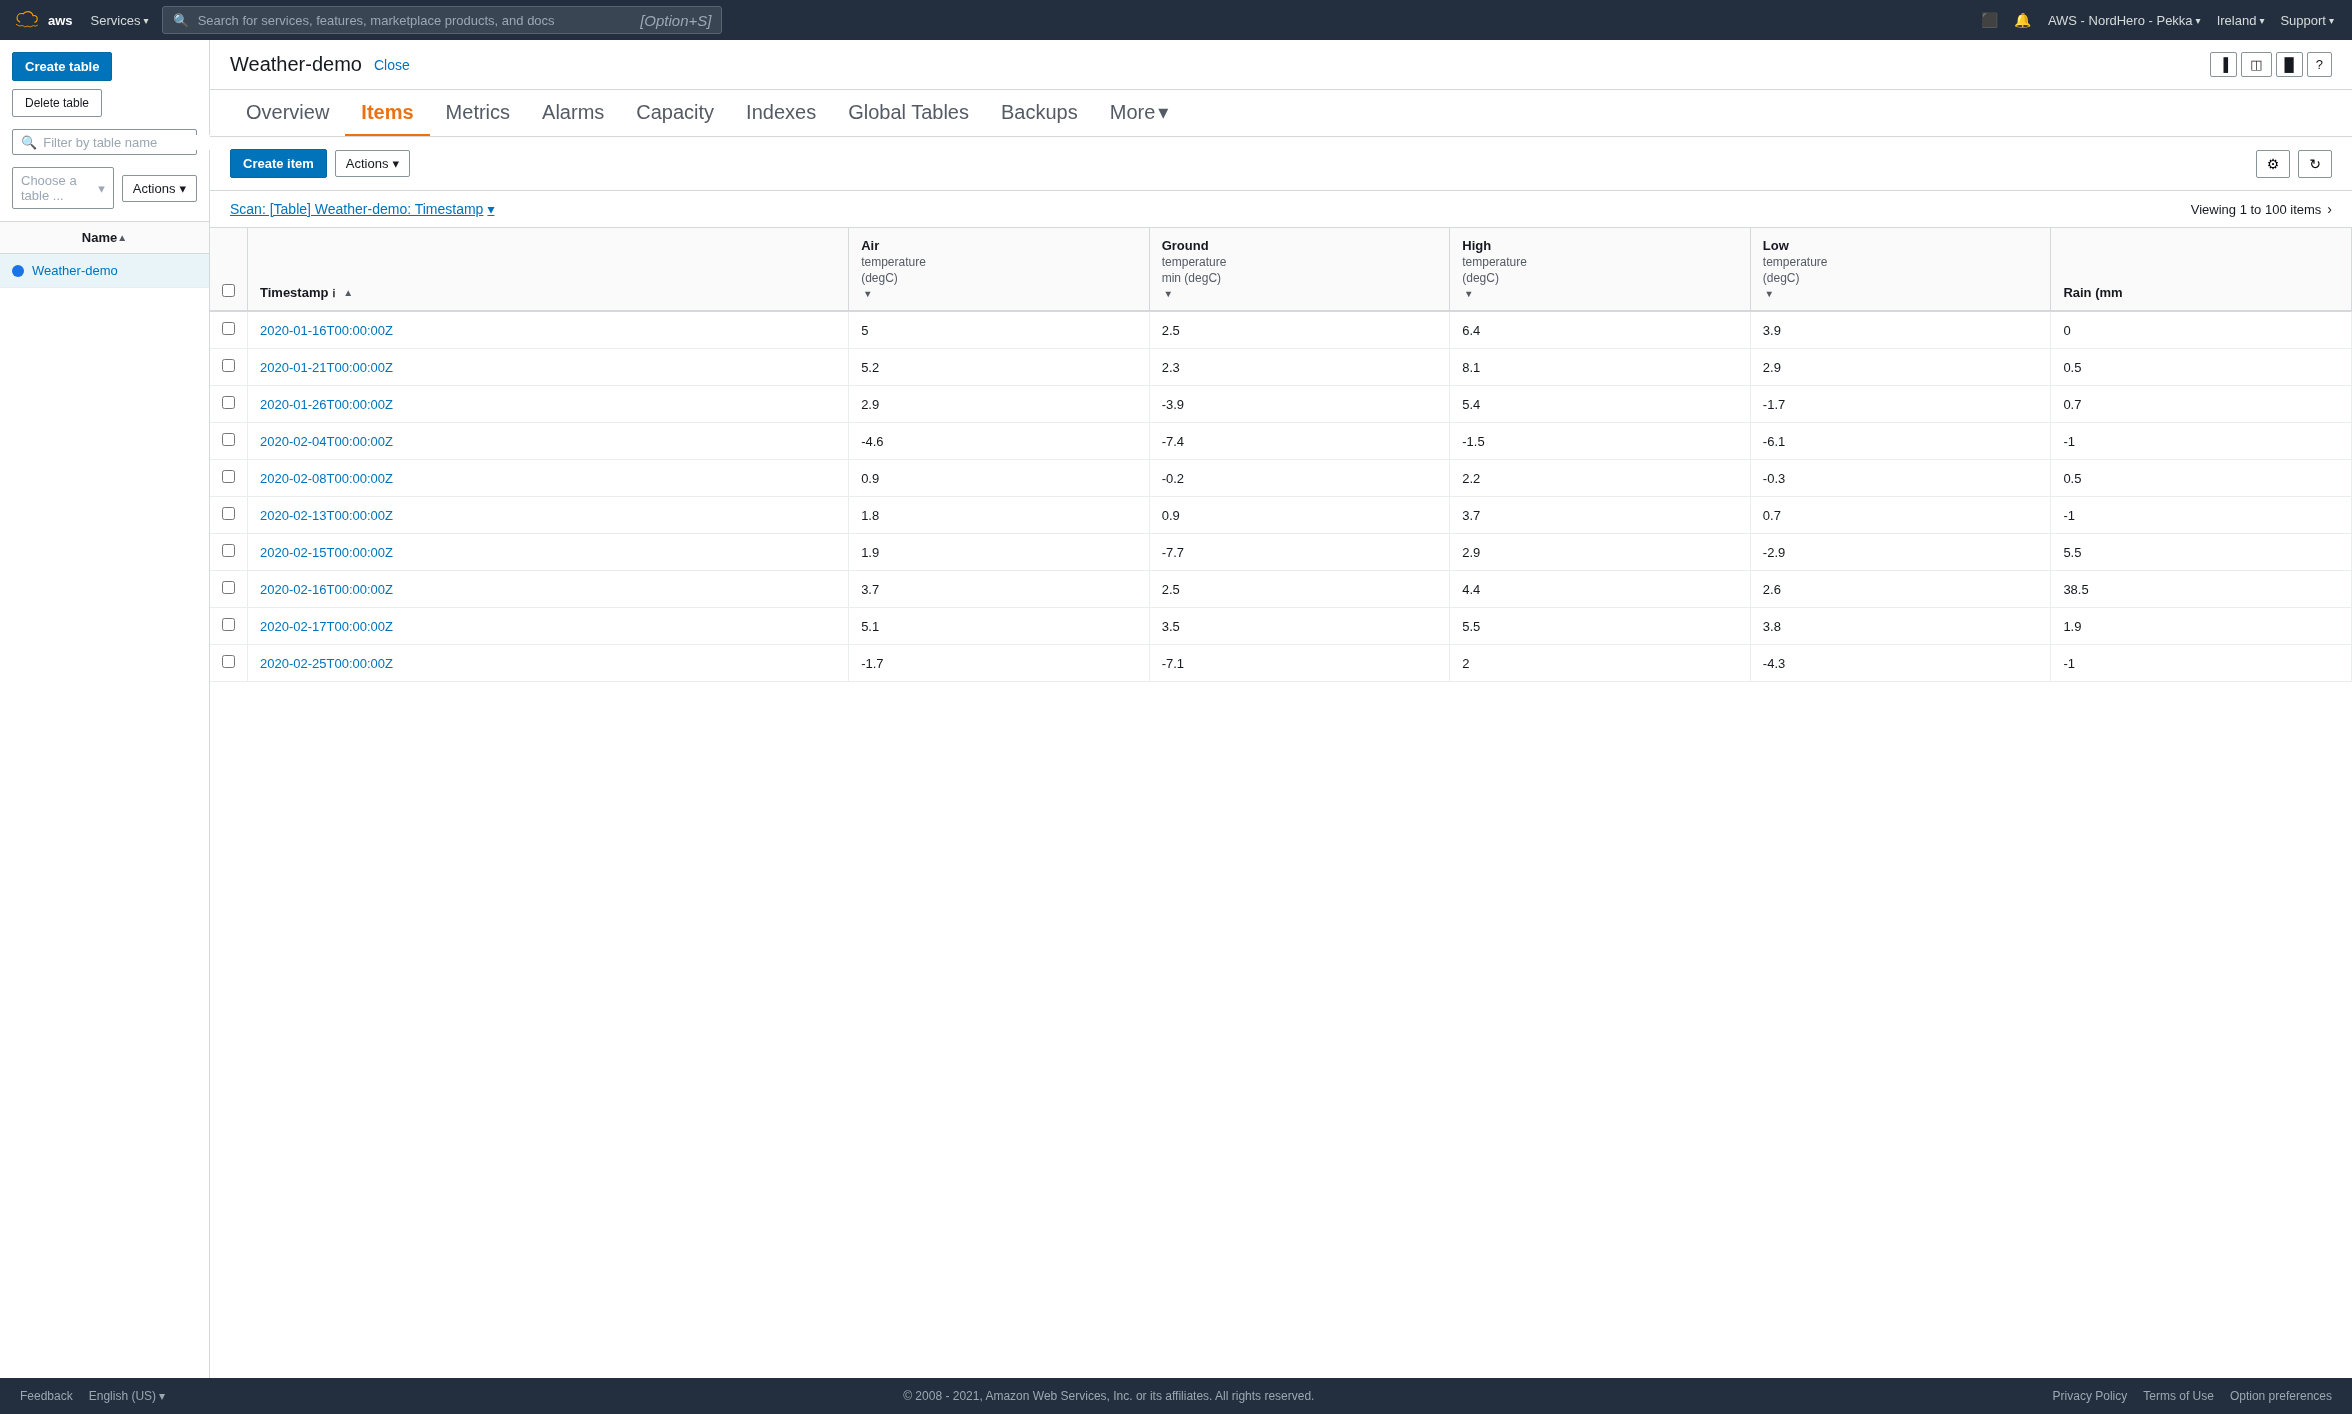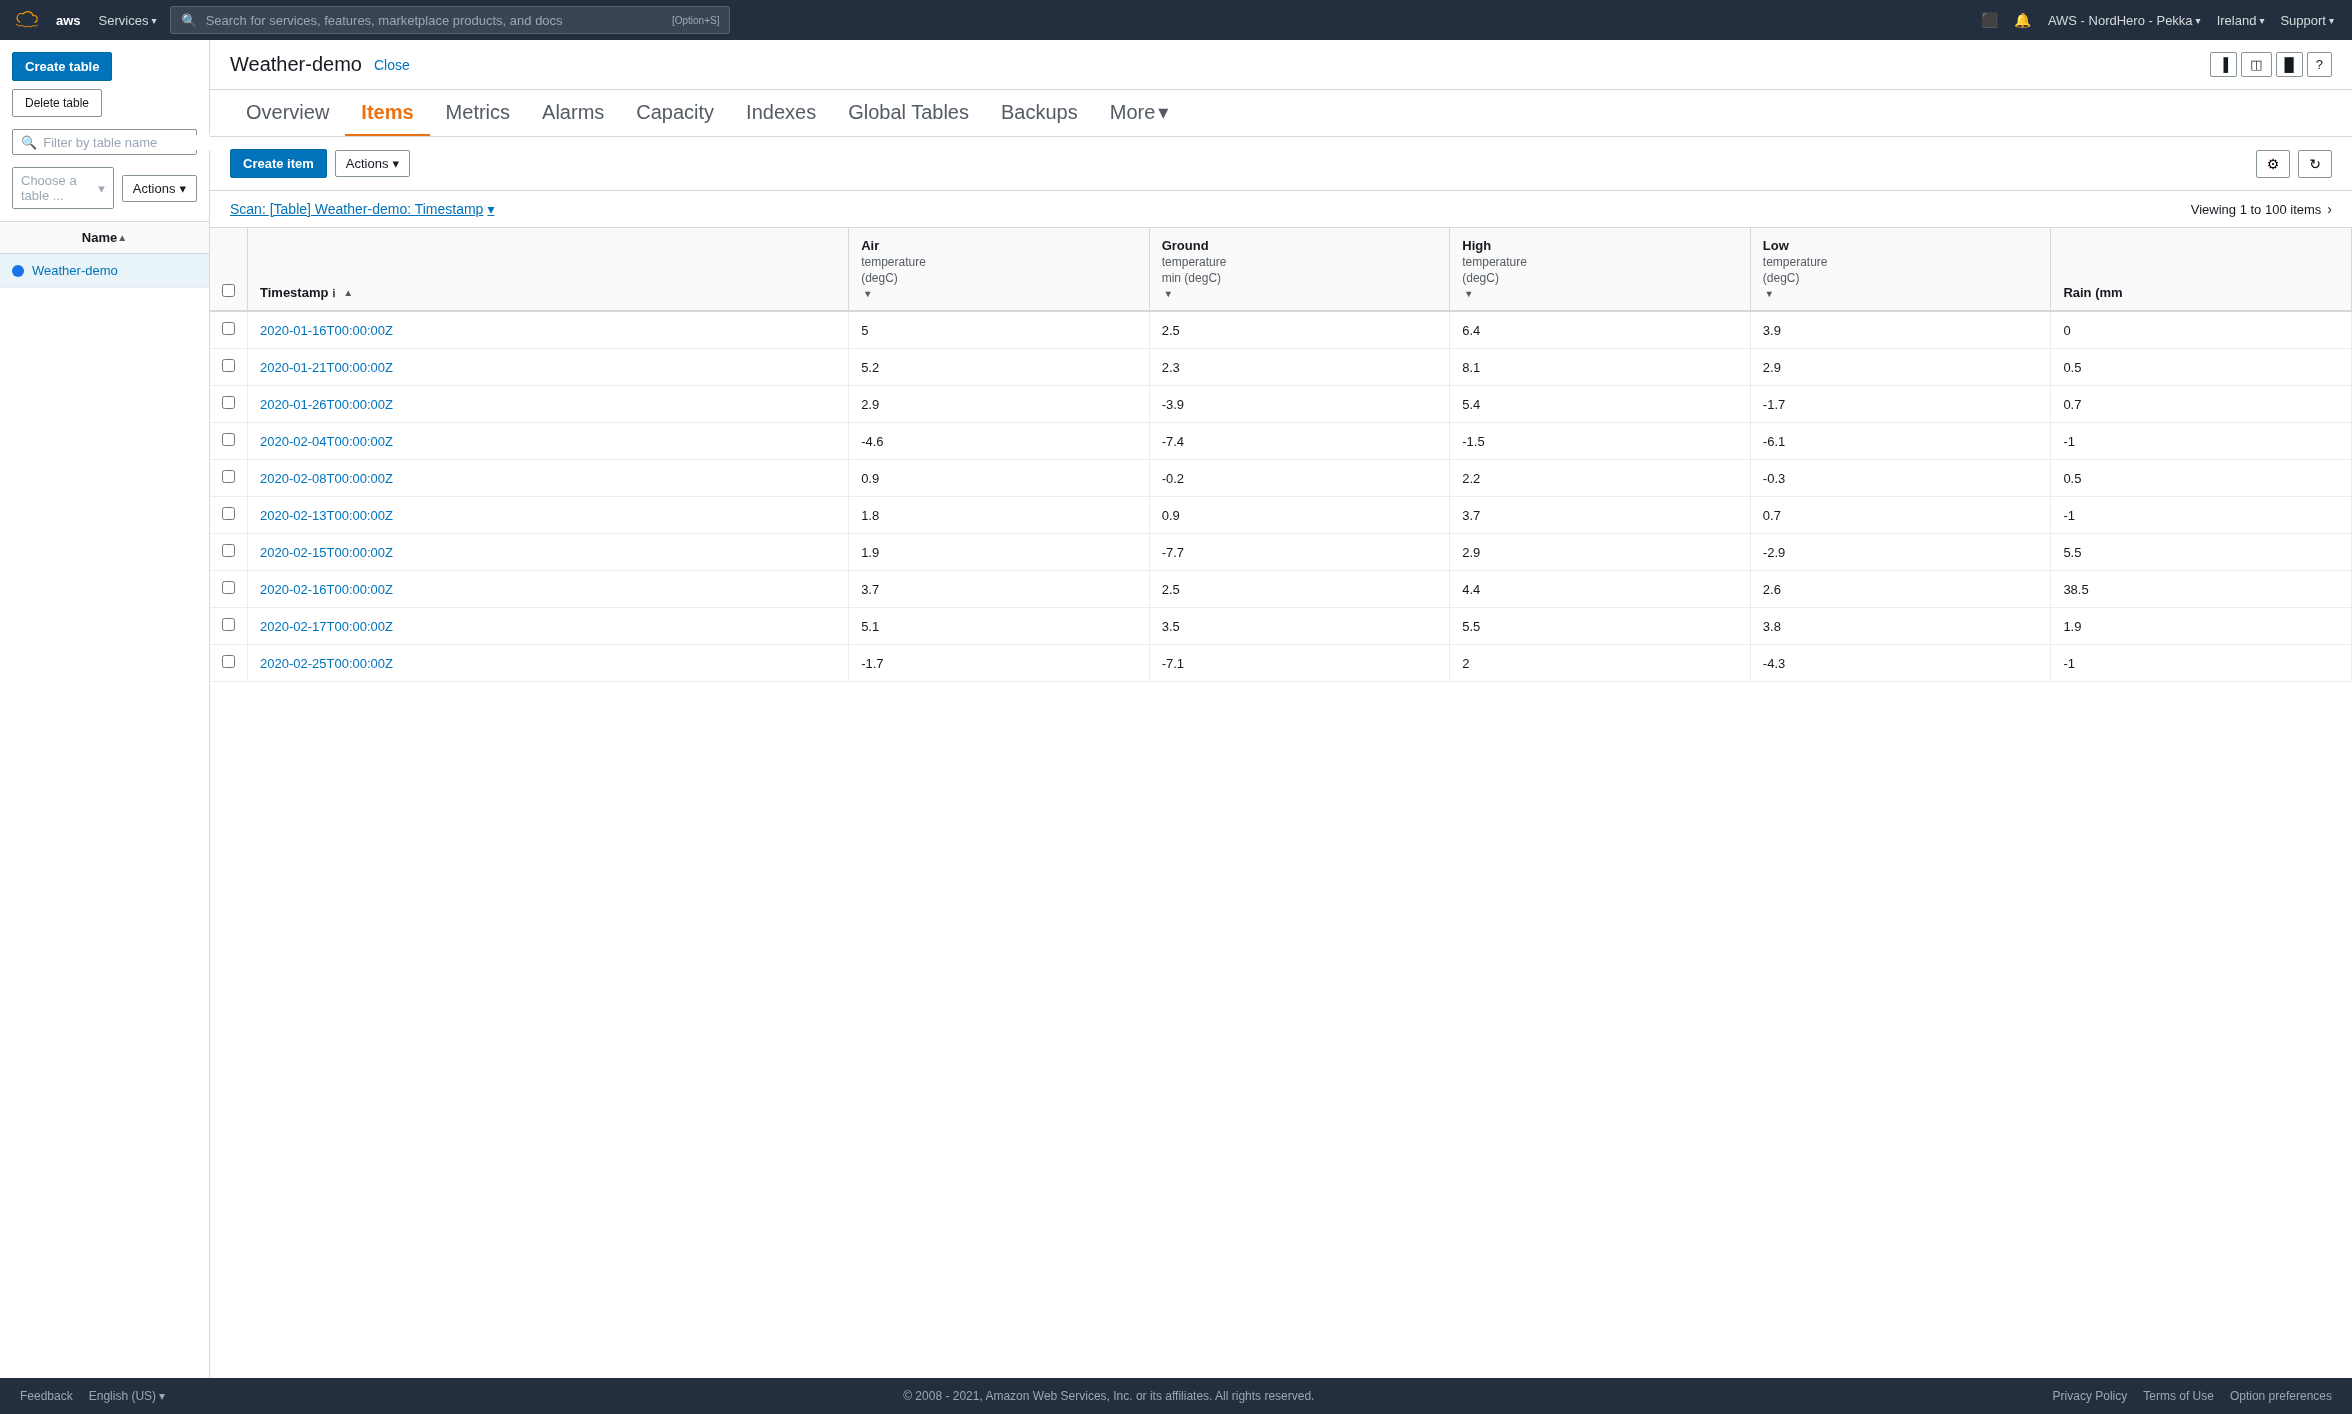--- a/index.html
+++ b/index.html
@@ -8,35 +8,35 @@
     
     .top-nav {
       background: #232f3e;
       height: 40px;
       display: flex;
       align-items: center;
       padding: 0 12px;
       gap: 8px;
     }
     .aws-logo {
-      display: flex; align-items: center; gap: 16px; color: #ff9900; font-size: 22px; font-weight: bold; margin-right: 4px;
+      display: flex; align-items: center; gap: 8px; color: #ff9900; font-size: 22px; font-weight: bold; margin-right: 4px;
     }
     .aws-logo-text { color: white; font-size: 13px; font-weight: bold; }
     .nav-btn {
       color: #d5dbdb; font-size: 13px; background: none; border: none; cursor: pointer; display: flex; align-items: center; gap: 3px; padding: 4px 6px;
     }
     .search-bar {
       flex: 1; max-width: 560px; background: #3a4553; border: 1px solid #5a6372; border-radius: 3px;
       display: flex; align-items: center; padding: 0 10px; height: 28px; gap: 8px;
     }
     .search-bar input {
       background: none; border: none; color: #d5dbdb; font-size: 13px; outline: none; flex: 1;
     }
     .search-bar input::placeholder { color: #9ba7b4; }
-    .search-shortcut { color: #9ba7b4; font-size: 10px; white-space: nowrap; }
+    .search-shortcut { color: #9ba7b4; font-size: 15px; white-space: nowrap; font-style: italic; }
     .nav-right { display: flex; align-items: center; gap: 4px; margin-left: auto; }
     .nav-icon-btn {
       background: none; border: none; color: #d5dbdb; cursor: pointer; padding: 4px 6px; font-size: 14px; display: flex; align-items: center;
     }
     .nav-account { color: #d5dbdb; font-size: 13px; display: flex; align-items: center; gap: 3px; cursor: pointer; padding: 4px 6px; }
     .caret { font-size: 10px; }
 
     
     .main-layout { display: flex; height: calc(100vh - 40px - 36px); }
 

